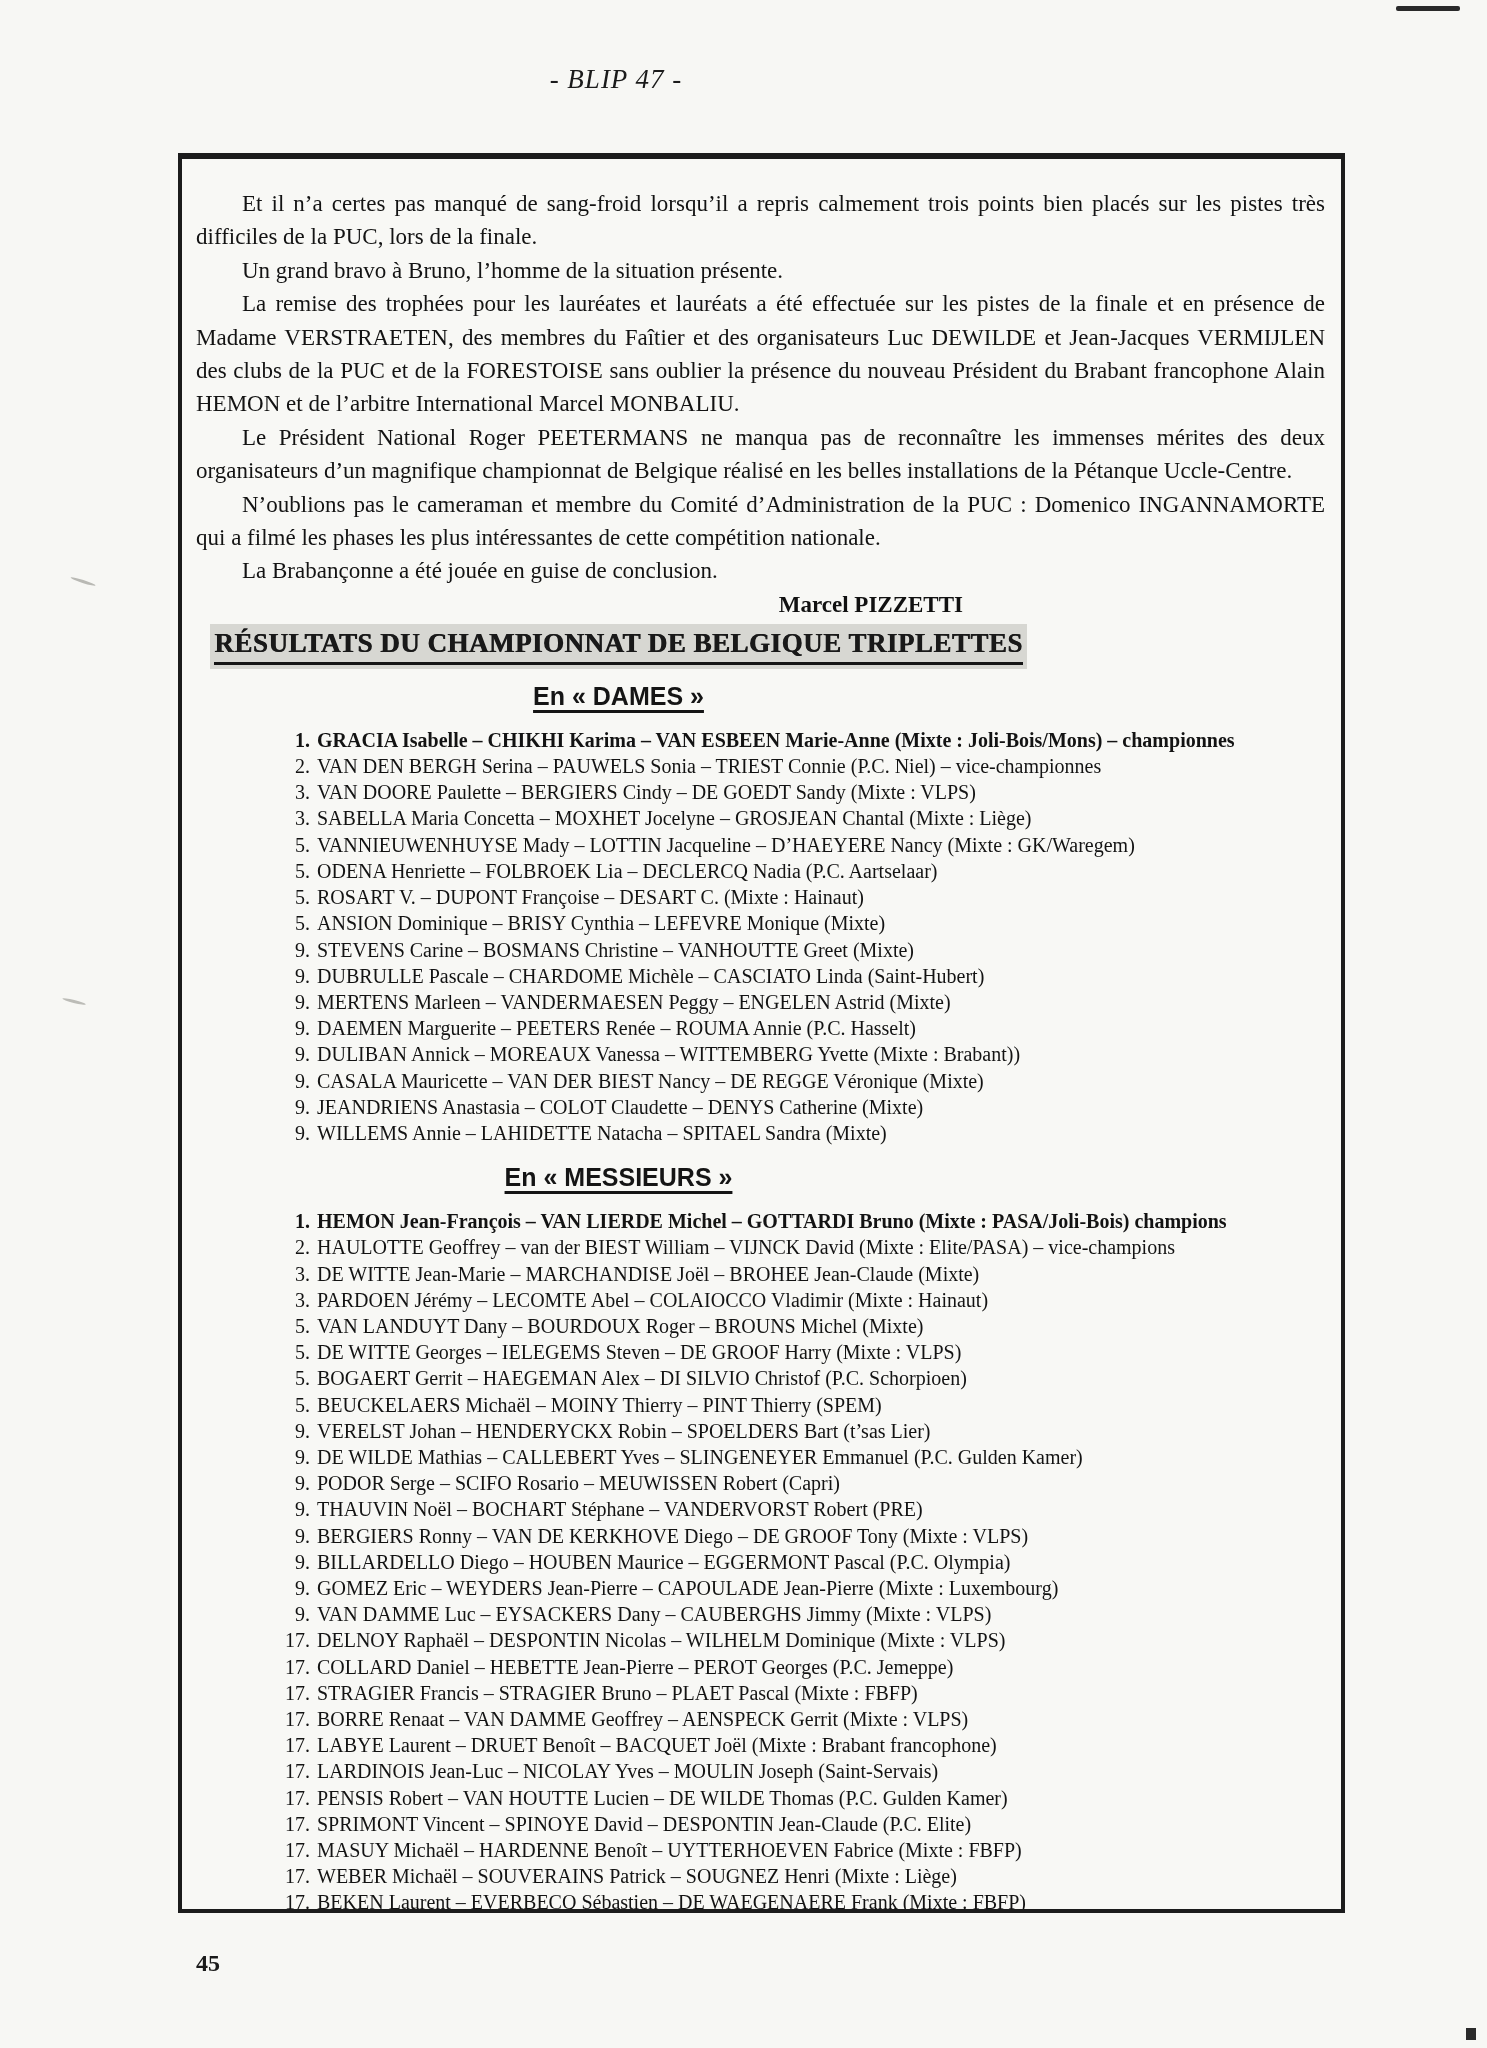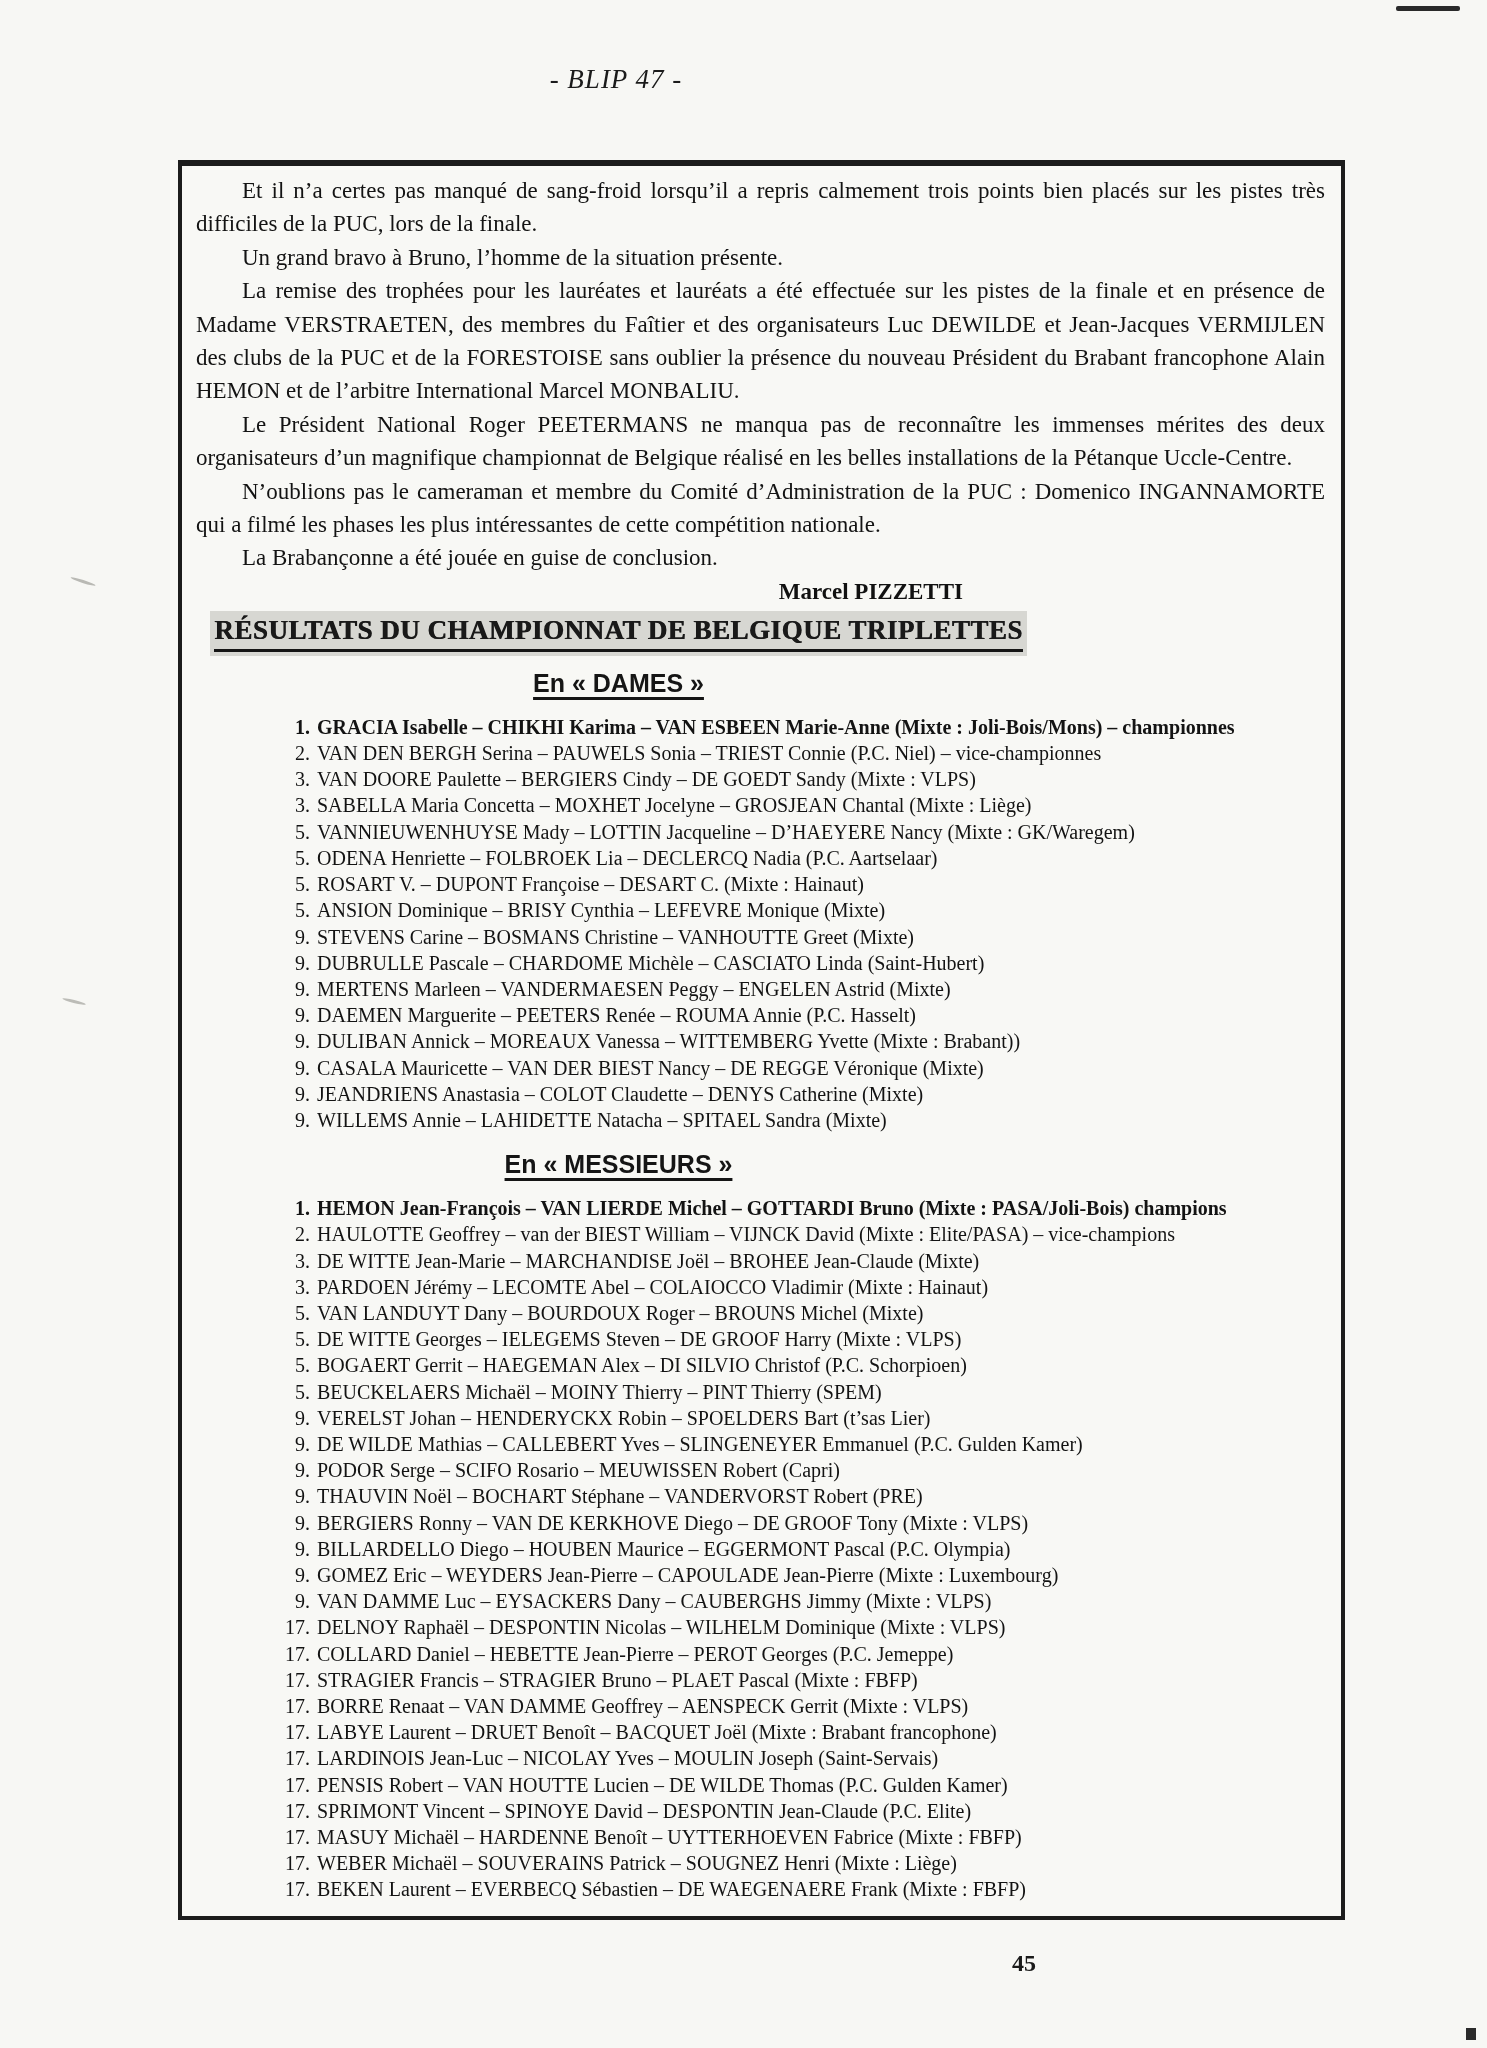--- a/index.html
+++ b/index.html
@@ -22,27 +22,27 @@
     width: 840px;
     text-align: center;
     font-size: 27px;
     letter-spacing: 1px;
     color: #1b1b1b;
     font-style: italic;
   }
   .content-frame {
     position: absolute;
     left: 178px;
-    top: 160px;
+    top: 153px;
     width: 1167px;
     height: 1760px;
     border: 4px solid #1c1c1c;
     border-top-width: 6px;
     box-sizing: border-box;
-    padding: 8px 16px 0 14px;
+    padding: 28px 16px 0 14px;
     background: #f8f8f5;
     overflow: hidden;
   }
   .article p {
     margin: 0;
     font-size: 23px;
     line-height: 33.4px;
     text-align: justify;
     text-indent: 46px;
     color: #131313;
@@ -101,21 +101,21 @@
     flex: 0 0 44px;
     text-align: right;
     padding-right: 7px;
   }
   .entry.bold { font-weight: bold; }
   .page-number {
     position: absolute;
     left: 196px;
     top: 1950px;
     width: 840px;
-    text-align: right;
+    text-align: left;
     font-size: 24px;
     font-weight: bold;
     color: #1a1a1a;
   }
   .artifact { position: absolute; background: #2a2a2a; }
   .artifact-top-right { left: 1396px; top: 6px; width: 64px; height: 5px; border-radius: 2px; }
   .artifact-bottom-right { left: 1466px; top: 2028px; width: 10px; height: 12px; }
   .artifact-smudge { left: 70px; top: 580px; width: 26px; height: 3px; background: #b9b9b4; border-radius: 50%; transform: rotate(18deg); }
   .artifact-smudge2 { left: 62px; top: 1000px; width: 24px; height: 3px; background: #bcbcb7; border-radius: 50%; transform: rotate(14deg); }
 </style>

